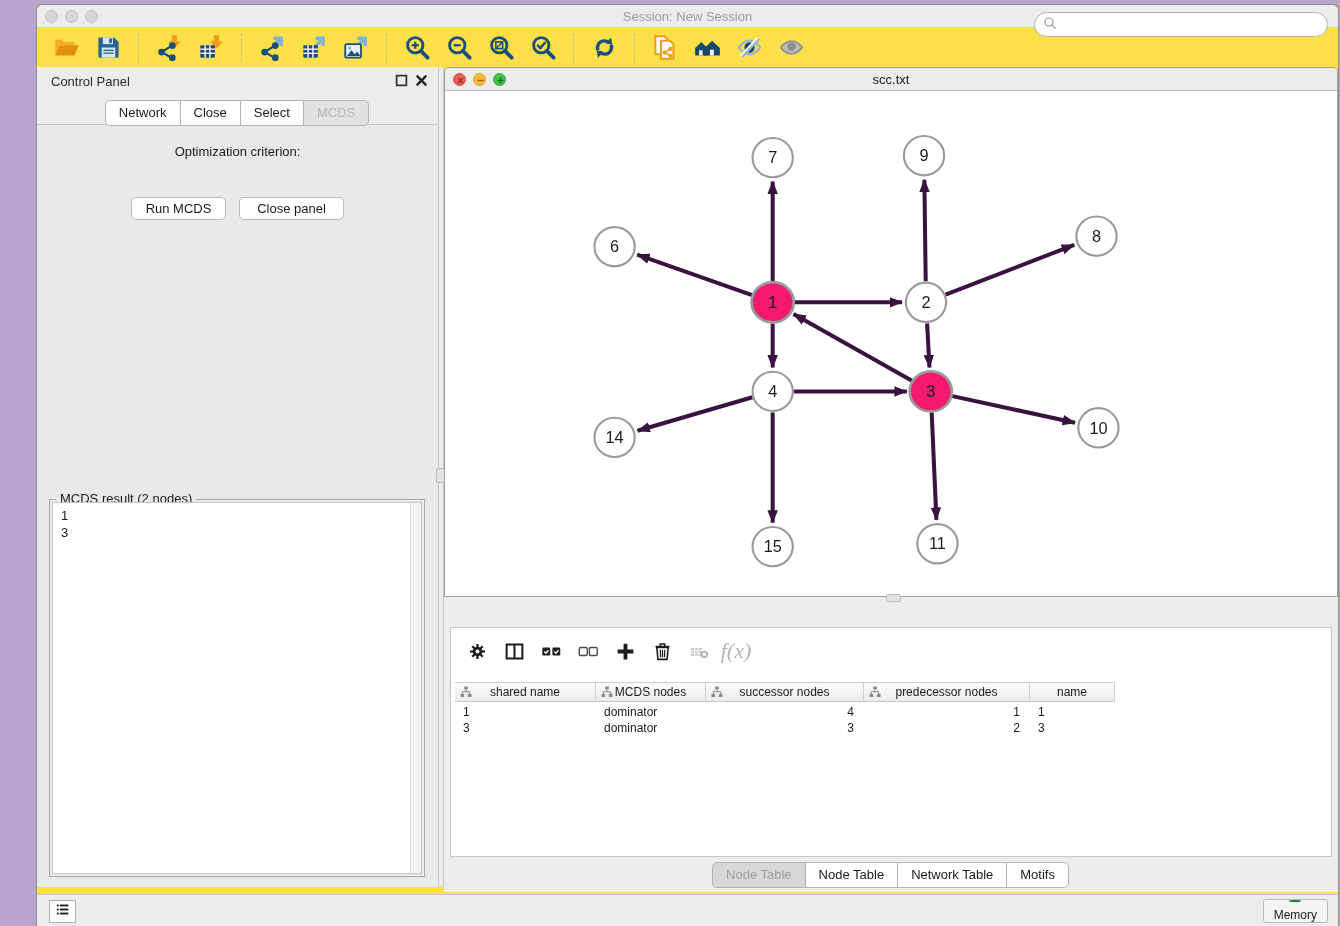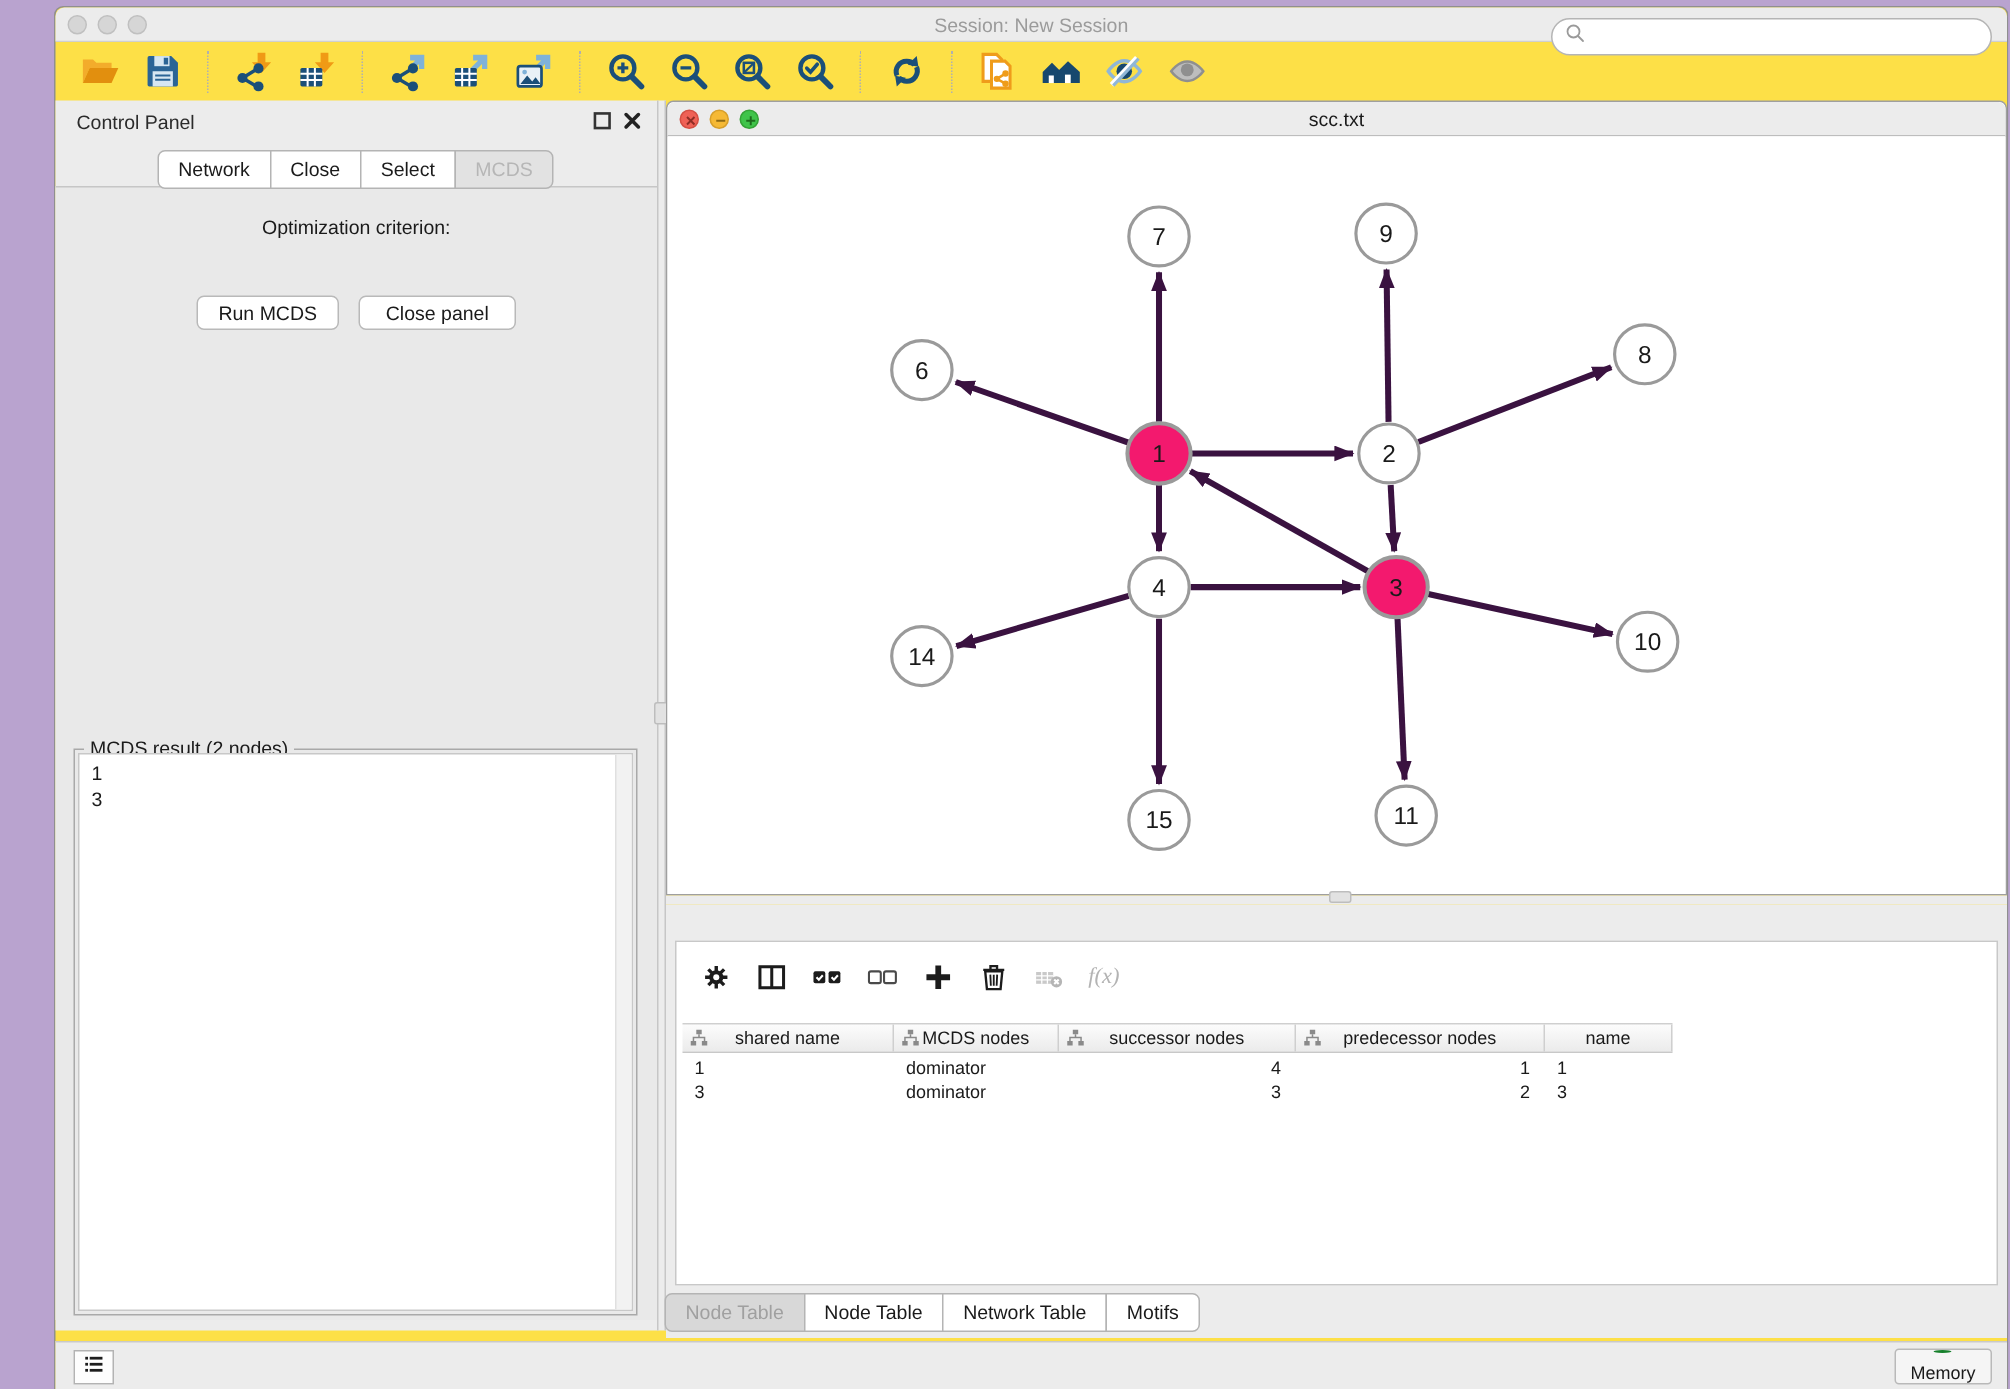--- a/index.html
+++ b/index.html
@@ -69,30 +69,30 @@
   .net-title { text-align:center; line-height:23px; font-size:13px; color:#1a1a1a; }
   .net-canvas { position:absolute; left:0; right:0; top:23px; bottom:0; background:#fff; overflow:hidden; }
 
   
   .table-panel { position:absolute; left:407px; top:598px; right:0; height:289px; background:#ececec; }
   .tp-content { position:absolute; left:6px; right:6px; top:24px; height:230px; background:#fff; border:1px solid #c8c8c8; }
   .tp-toolbar { position:absolute; left:14px; top:7px; height:32px; display:flex; align-items:center; }
   .tp-icon { width:24px; height:24px; margin-right:13px; display:flex; align-items:center; justify-content:center; cursor:pointer; }
   .tp-icon svg { width:21px; height:21px; }
   .tp-icon.disabled { cursor:default; }
-  .fx-label { font-family:"Liberation Serif", serif; font-style:italic; font-size:15px; color:#b3b3b3; }
+  .fx-label { font-family:"Liberation Serif", serif; font-style:italic; font-size:22px; color:#b3b3b3; }
   .tbl-head { position:absolute; left:4px; top:54px; height:20px; display:flex; background:linear-gradient(#fcfcfc,#ebebeb); border-top:1px solid #cfcfcf; border-bottom:1px solid #c8c8c8; }
   .th-cell { position:relative; border-right:1px solid #cfcfcf; display:flex; align-items:center; justify-content:center; font-size:12px; color:#1a1a1a; }
   .th-cell svg { position:absolute; left:5px; width:12px; height:12px; }
   .tbl-row { position:absolute; left:4px; display:flex; height:16px; cursor:default; }
   .td-cell { font-size:12px; color:#1a1a1a; line-height:16px; }
   .ta-l { text-align:left; padding-left:8px; }
   .ta-r { text-align:right; padding-right:10px; }
 
-  .tp-tabs { position:absolute; left:0; right:0; bottom:4px; display:flex; }
+  .tp-tabs { position:absolute; left:0; right:0; bottom:4px; display:flex; justify-content:center; }
   .ttab { font-size:13px; background:#fff; border:1px solid #b4b4b4; padding:4px 13px 5px; margin-left:-1px; color:#1a1a1a; cursor:pointer; }
   .ttab.sel { background:#d8d8d8; color:#a0a0a0; border-radius:5px 0 0 5px; }
   .ttab:last-child { border-radius:0 5px 5px 0; }
 
   
   .statusbar { position:absolute; left:0; right:0; bottom:0; height:32px; background:#ececec; border-top:1px solid #c9c9c9; }
   .list-btn { position:absolute; left:12px; top:5px; width:27px; height:23px; background:#fdfdfd; border:1px solid #b3b3b3; display:flex; align-items:center; justify-content:center; cursor:pointer; }
   .list-btn svg { width:17px; height:17px; }
   .mem-btn { position:absolute; right:10px; top:4px; height:24px; background:#f5f5f5; border:1px solid #b9b9b9; border-radius:3px; display:flex; align-items:center; padding:0 10px; gap:6px; cursor:pointer;flex-direction:column; }
   .mem-dot { width:12px; height:12px; border-radius:50%; background:#1f9937; border:1px solid #17802c; }

